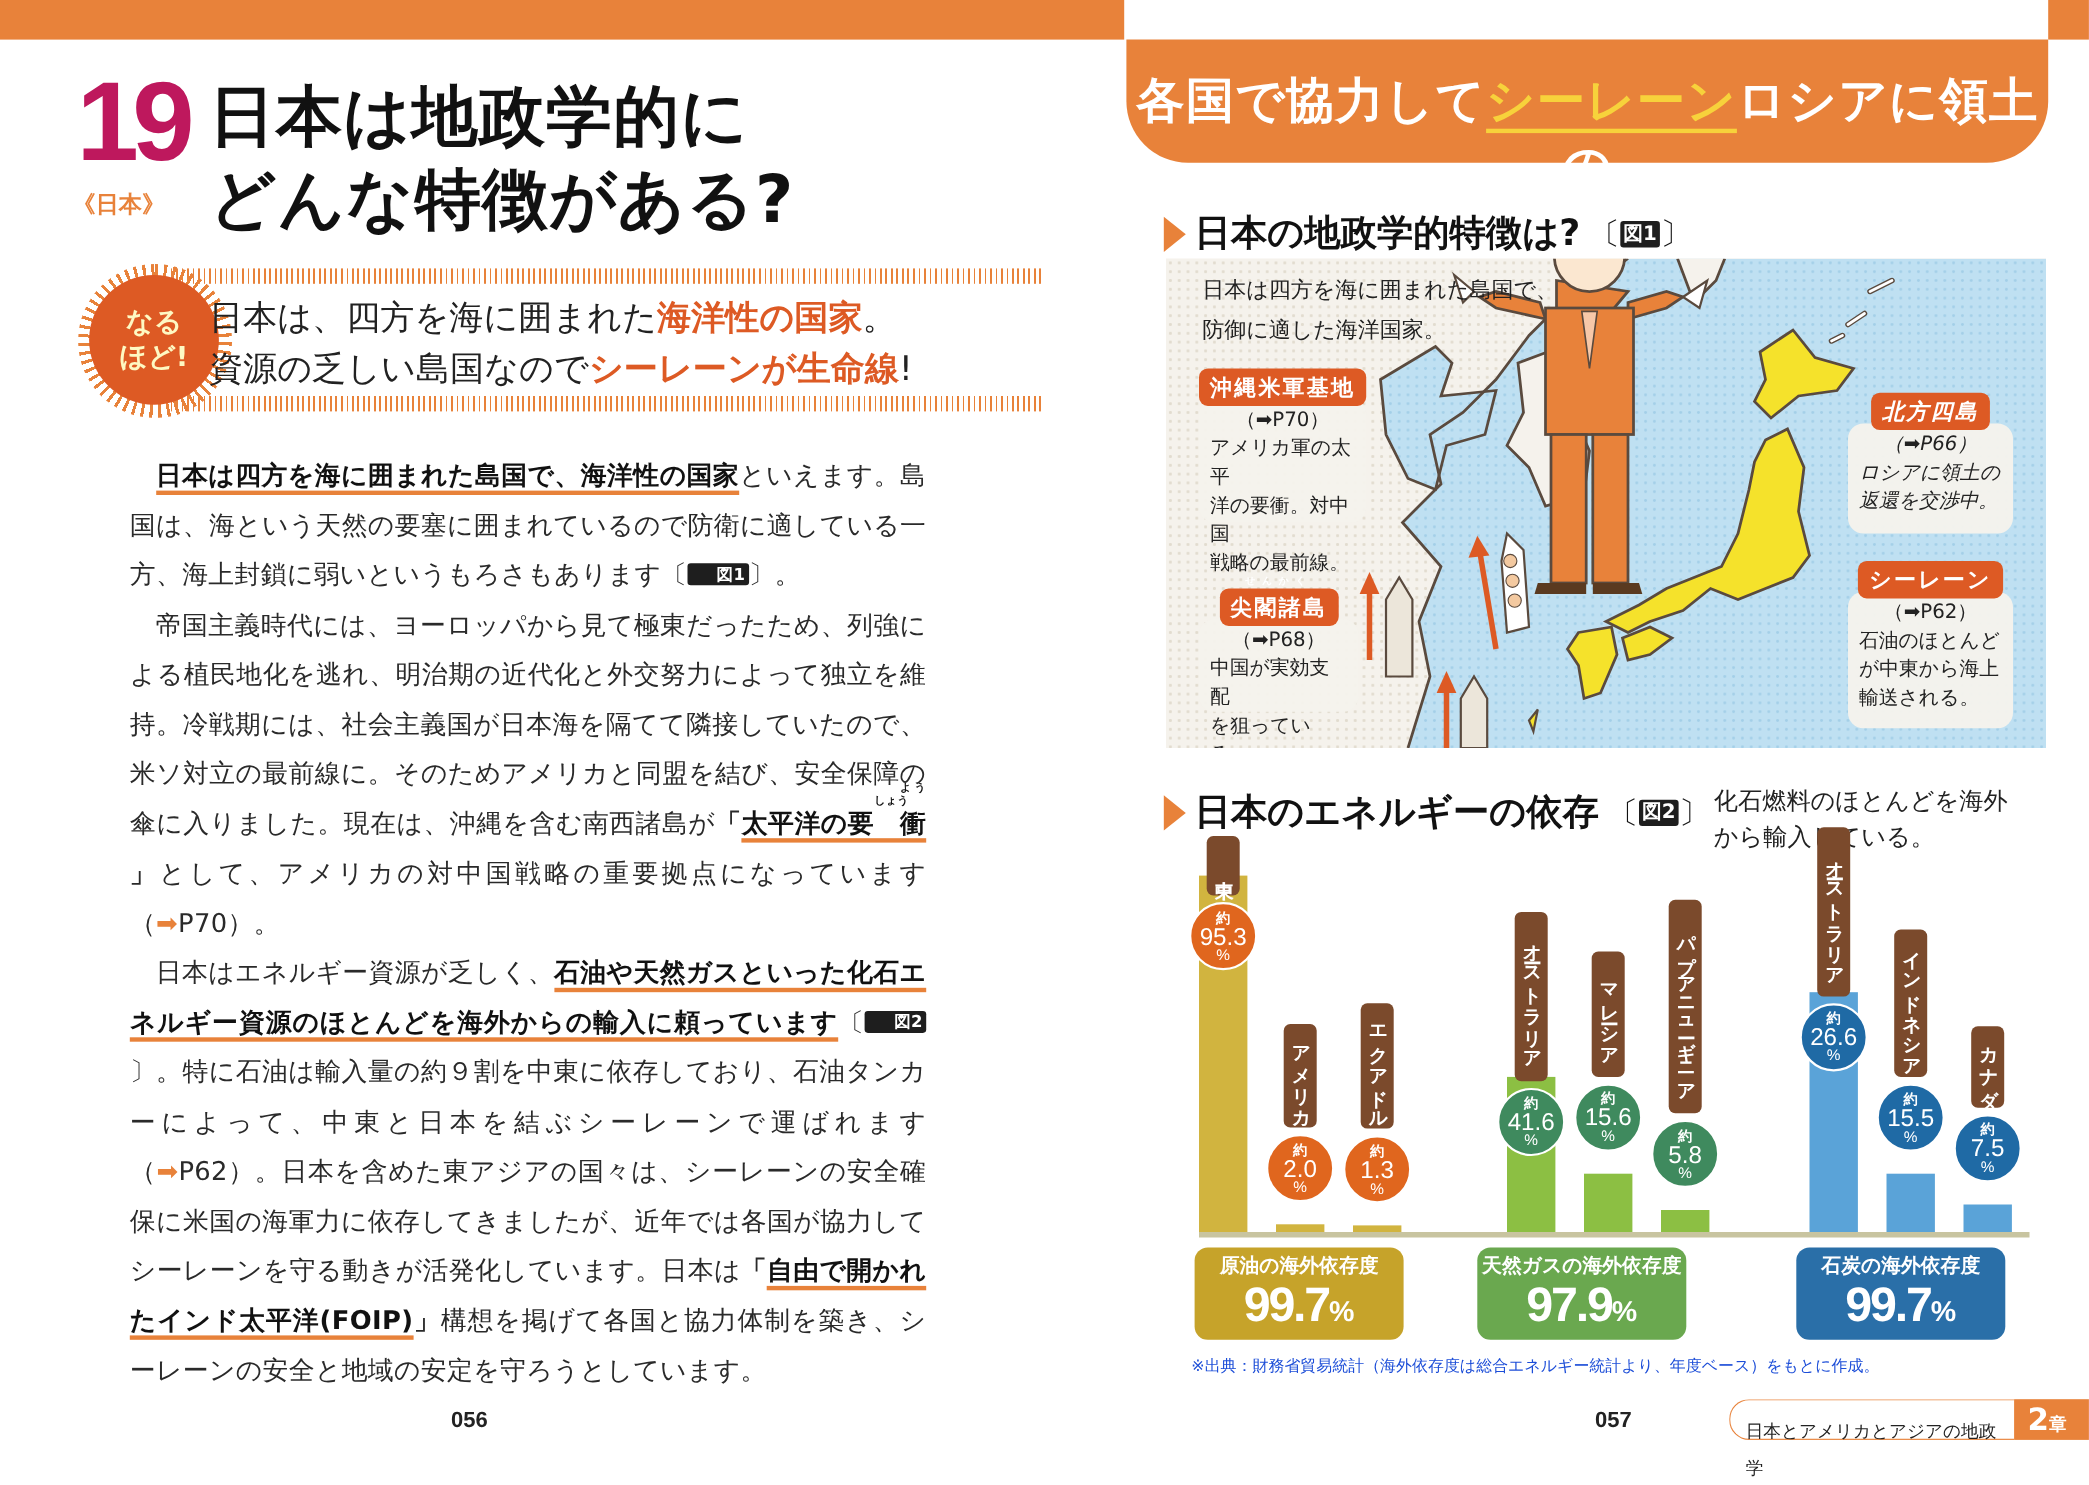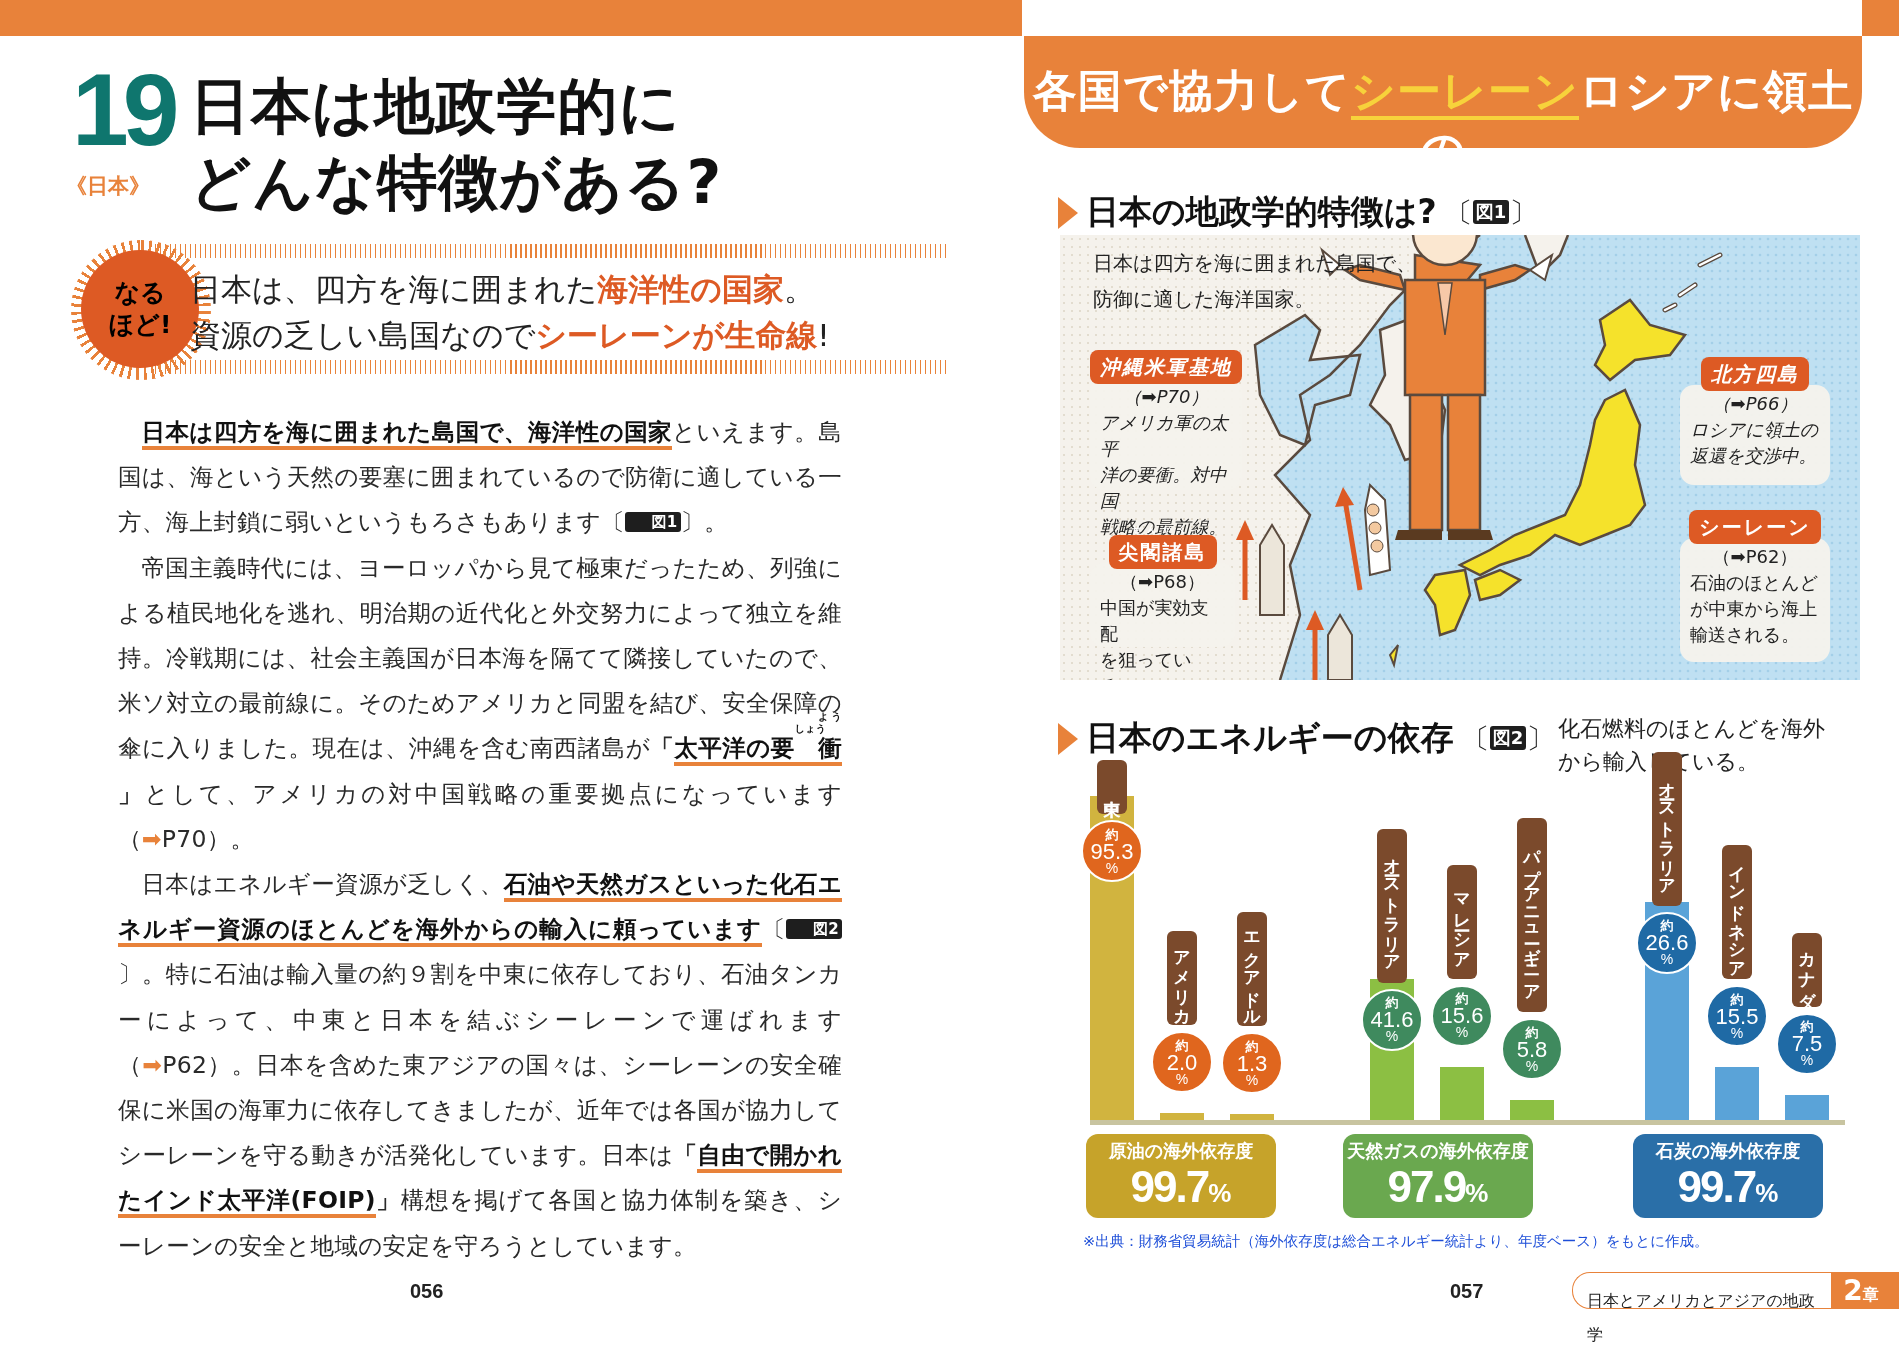--- a/index.html
+++ b/index.html
@@ -3,34 +3,34 @@
 <meta charset="utf-8">
 <style>
   * { box-sizing: border-box; margin: 0; padding: 0; }
   html, body { width: 1899px; height: 1350px; overflow: hidden; background: #ffffff; }
   body { position: relative; font-family: "DejaVu Sans", "Liberation Sans", sans-serif; color: #1e1e1e; }
 
   
   .top-band-left { position: absolute; left: 0; top: 0; width: 1022px; height: 36px; background: #e8823a; }
   .top-band-right-sq { position: absolute; left: 1862px; top: 0; width: 37px; height: 36px; background: #e8823a; }
 
-  .lesson-num { position: absolute; left: 72px; top: 62px; width: 110px; font-family: "Liberation Sans", sans-serif; font-weight: bold; font-size: 102px; line-height: 96px; color: #0f766e; letter-spacing: -6px; }
+  .lesson-num { position: absolute; left: 61px; top: 62px; width: 110px; font-family: "Liberation Sans", sans-serif; font-weight: bold; font-size: 102px; line-height: 96px; color: #be185d; letter-spacing: -6px; text-align: right; }
   .lesson-tag { position: absolute; left: 66px; top: 172px; font-size: 21px; color: #e8823a; font-weight: bold; }
   .main-title { position: absolute; left: 190px; top: 68px; font-family: "DejaVu Sans", sans-serif; font-weight: bold; font-size: 60px; line-height: 76px; color: #111; letter-spacing: 1px; }
 
   .naruhodo-band { position: absolute; left: 75px; top: 240px; width: 875px; height: 138px; }
   .stripe-top, .stripe-bot { position: absolute; left: 80px; right: 0; height: 14px;
      background: repeating-linear-gradient(90deg, #e8823a 0 1.5px, transparent 1.5px 5px); }
   .stripe-top { top: 4px; }
   .stripe-bot { top: 120px; }
   .burst { position: absolute; left: -4px; top: 0; width: 140px; height: 140px; border-radius: 50%;
      background: repeating-conic-gradient(#e8823a 0deg 2.5deg, transparent 2.5deg 7deg); }
   .burst-inner { position: absolute; left: 18px; top: 18px; width: 104px; height: 104px; border-radius: 50%; background: #fff; }
   .naruhodo-circle { position: absolute; left: 6px; top: 10px; width: 118px; height: 118px; border-radius: 50%; background: #dd5a24;
-     color: #000000; font-weight: bold; font-size: 25px; line-height: 32px; display: flex; align-items: center; justify-content: center; text-align: center; }
+     color: #fef9c3; font-weight: bold; font-size: 25px; line-height: 32px; display: flex; align-items: center; justify-content: center; text-align: center; }
   .naruhodo-text { position: absolute; left: 115px; top: 26px; font-size: 31px; line-height: 46px; color: #222; }
   .hl-red { color: #dd5a24; font-weight: bold; }
 
   .body-text { position: absolute; left: 118px; top: 410px; width: 724px; font-size: 23.5px; line-height: 45.2px; color: #2a2a2a; text-align: justify; letter-spacing: 0.3px; }
   .body-text p { text-indent: 1em; }
   .body-text .b-ul { font-weight: bold; color: #111; border-bottom: 4px solid #e8823a; padding-bottom: 0px; }
   .fig-ref { display: inline-block; background: #1e1e1e; color: #fff; font-size: 15px; font-weight: bold; line-height: 20px; padding: 0 3px; border-radius: 3px; vertical-align: 3px; }
   .arrow-o { color: #e8823a; }
   .ruby-wrap { position: relative; display: inline-block; }
   .ruby-wrap .rt { position: absolute; top: -15px; right: 0; font-size: 10px; line-height: 12px; font-weight: bold; }
@@ -195,21 +195,21 @@
         <circle cx="315" cy="293" r="6" fill="#f3c9a0" stroke="#5a4a3e"></circle>
         <circle cx="317" cy="311" r="6" fill="#f3c9a0" stroke="#5a4a3e"></circle>
     </g>
   </svg>
 
   <div class="map-caption">
     <div>日本は四方を海に囲まれた島国で、</div>
     <div>防御に適した海洋国家。</div>
   </div>
 
-  <div class="callout" style="left:30px; top:115px; width:152px; height:140px;font-style:italic;">
+  <div class="callout" style="left:30px; top:100px; width:152px; height:140px;">
     <div class="cbox"></div>
     <div class="ctag">沖縄米軍基地</div>
     <div class="cref">（➡P70）</div>
     <div class="cbody">
       <div>アメリカ軍の太平</div>
       <div>洋の要衝。対中国</div>
       <div>戦略の最前線。</div>
     </div>
   </div>
 

